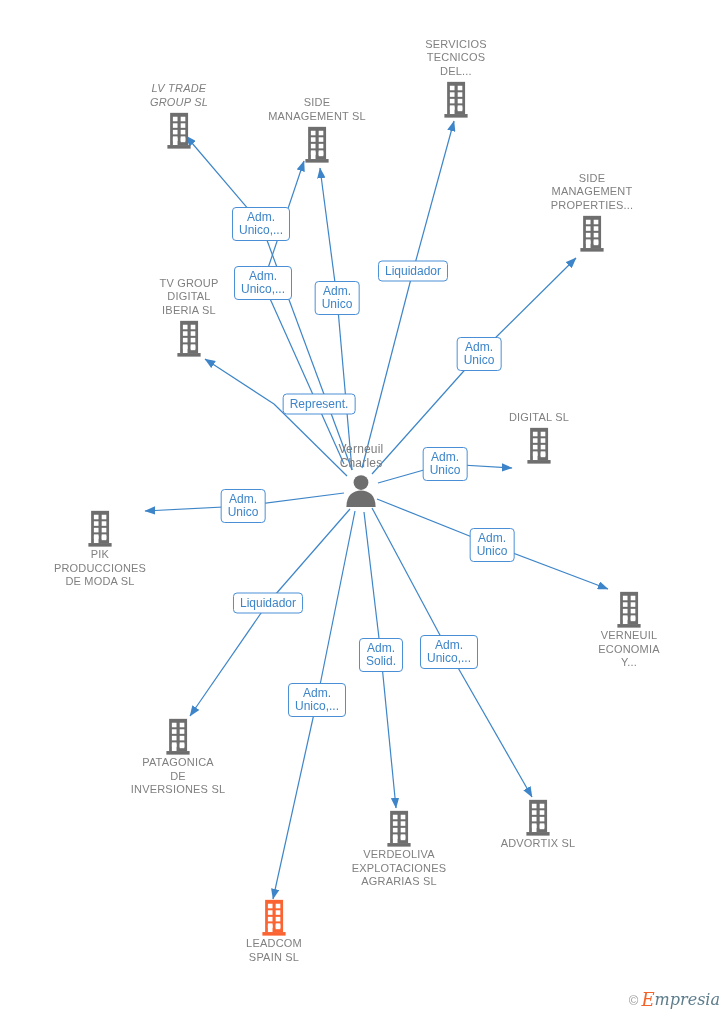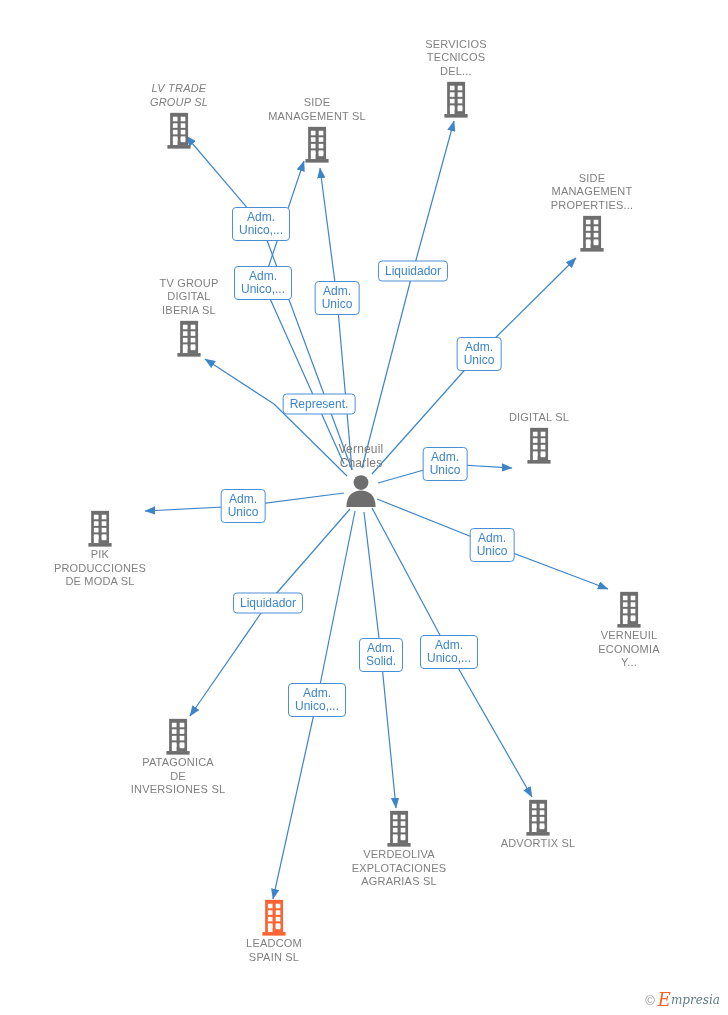--- a/index.html
+++ b/index.html
@@ -84,21 +84,21 @@
   #watermark .wm-e {
     color: #f4642a;
     font-family: "DejaVu Serif", serif;
     font-style: italic;
     font-size: 18px;
   }
   #watermark .wm-text {
     color: #5d7d8c;
     font-family: "DejaVu Serif", serif;
     font-style: italic;
-    font-size: 12px;
+    font-size: 16px;
     margin-left: -3px;
   }
 </style>
 </head>
 <body>
 
 <div id="graph-canvas">
 
   <svg id="edge-layer" viewBox="0 0 728 1015">
     <defs>

